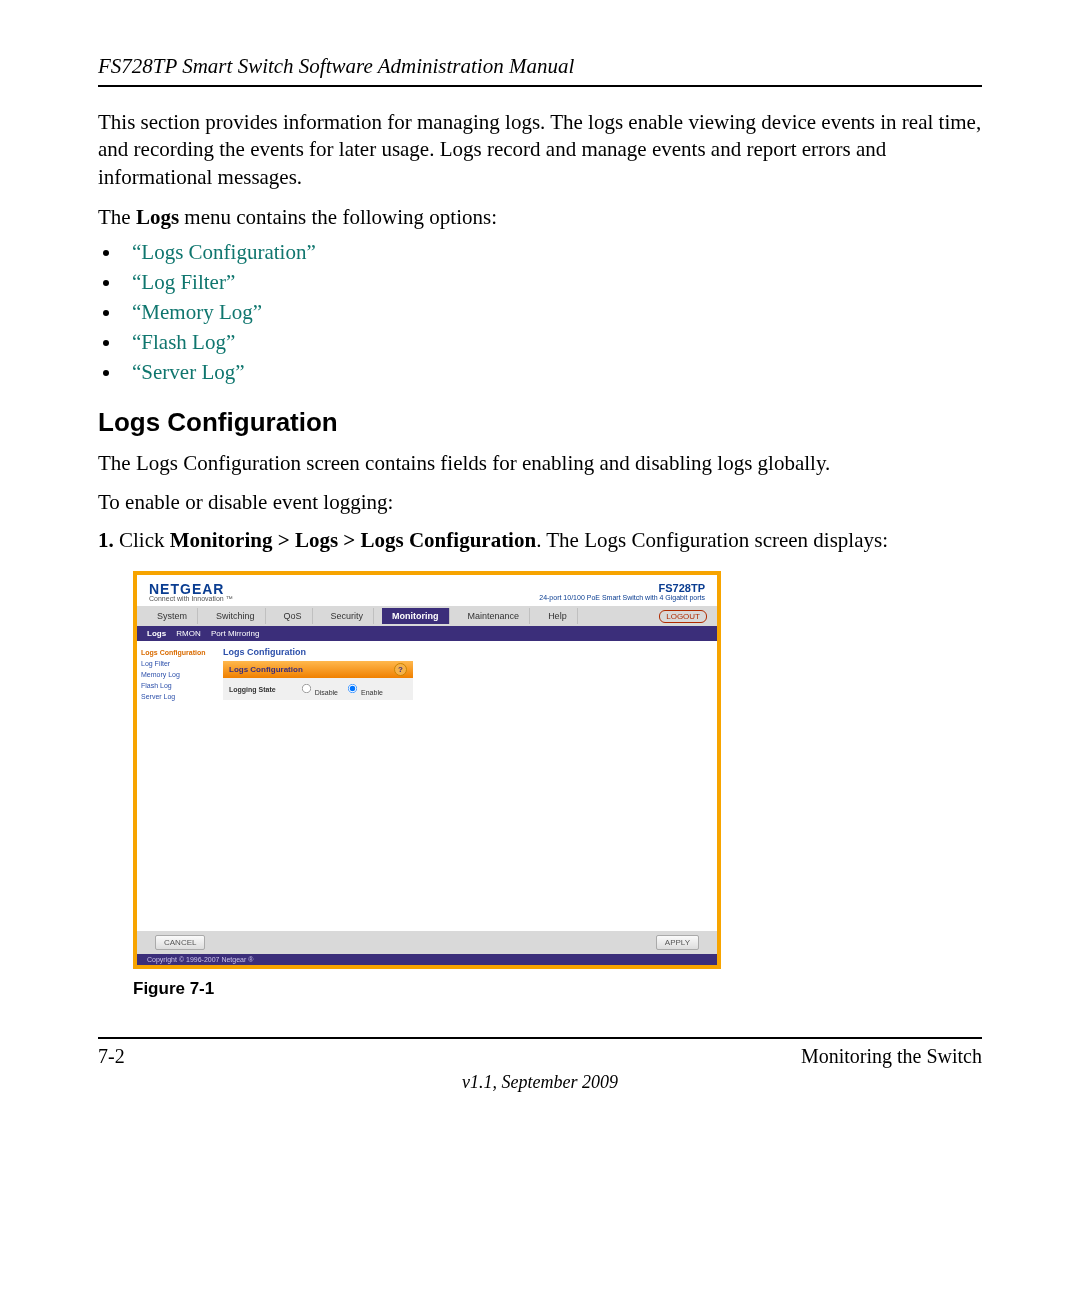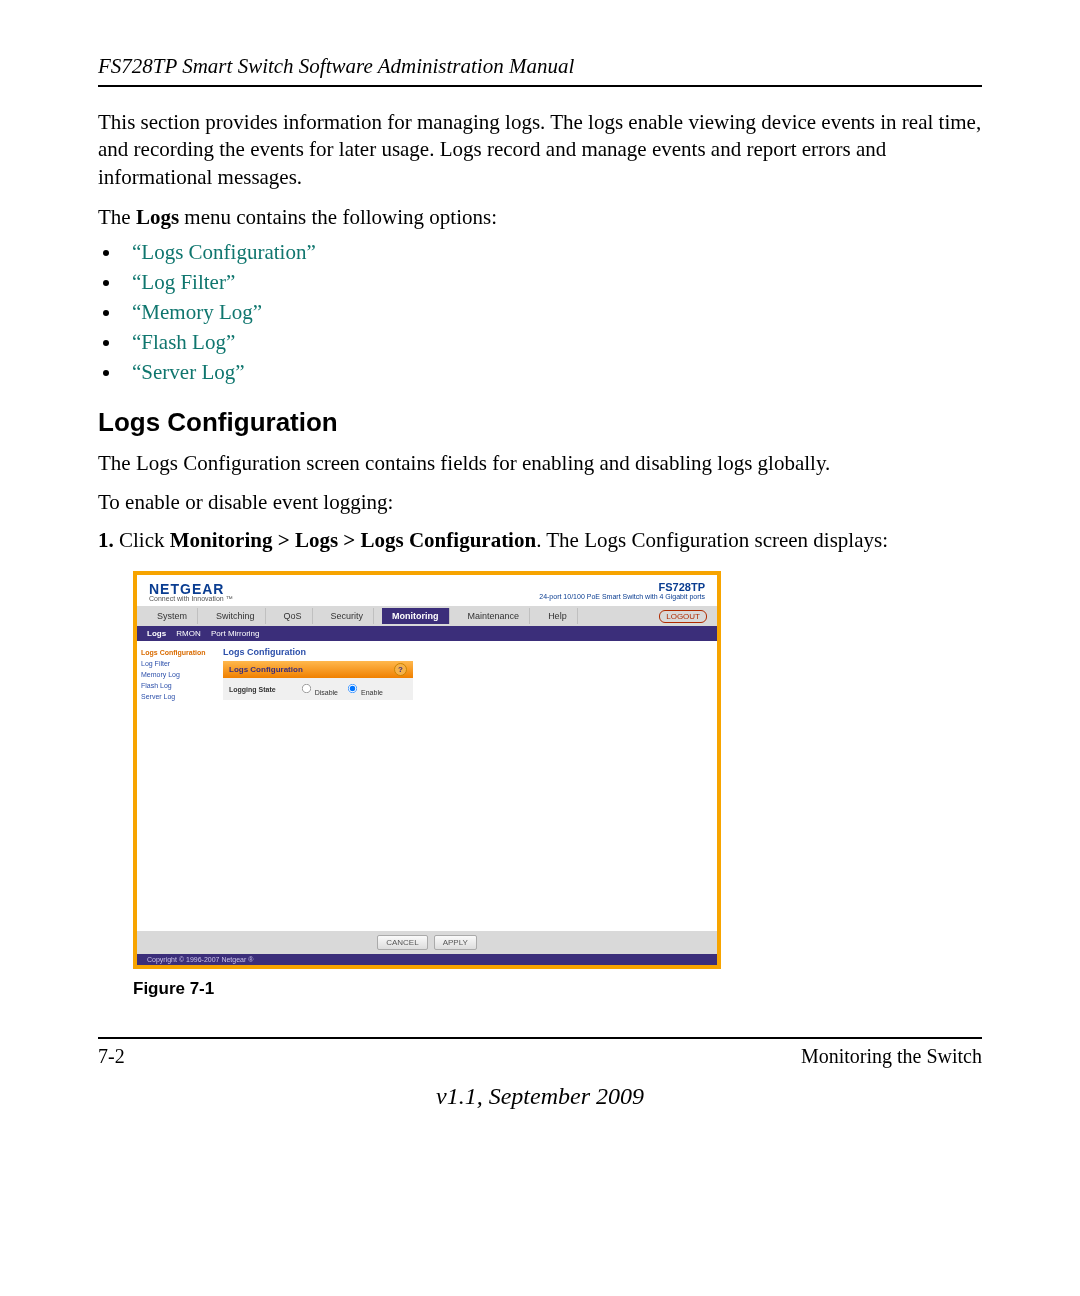--- a/index.html
+++ b/index.html
@@ -79,21 +79,21 @@
     width: 580px;
     margin-left: 35px;
     border: 4px solid #f7a400;
     font-family: Arial, Helvetica, sans-serif;
     background: #fff;
     font-size: 9px;
   }
   .shot .header {
     display: flex;
     justify-content: space-between;
-    align-items: flex-start;
+    align-items: center;
     padding: 6px 12px 4px 12px;
   }
   .shot .brand .name {
     font-weight: bold;
     color: #0a3d91;
     font-size: 14px;
     letter-spacing: 1px;
   }
   .shot .brand .tag {
     color: #555;
@@ -222,22 +222,22 @@
     gap: 8px;
     color: #333;
   }
   .shot .main .panel .prow .radios input {
     margin: 0 2px 0 0;
     transform: scale(0.7);
   }
   .shot .footer-bar {
     background: #d9d9d9;
     display: flex;
-    justify-content: center;
-    padding: 4px 10px;
+    justify-content: space-between;
+    padding: 4px 18px;
     gap: 6px;
   }
   .shot .footer-bar .btn {
     background: linear-gradient(#fafafa, #ddd);
     border: 1px solid #aaa;
     font-size: 8px;
     padding: 2px 8px;
     color: #555;
     border-radius: 2px;
   }
@@ -255,22 +255,22 @@
   }
   .foot {
     display: flex;
     justify-content: space-between;
     font-size: 20px;
     text-align: right;
   }
   .version {
     text-align: center;
     font-style: italic;
-    font-size: 24px;
-    margin-top: 15px;
+    font-size: 18px;
+    margin-top: 4px;
   }
 </style>
 </head>
 <body>
 
 <div class="page">
 
   <div class="doc-title">FS728TP Smart Switch Software Administration Manual</div>
   <hr class="top-rule">
 

